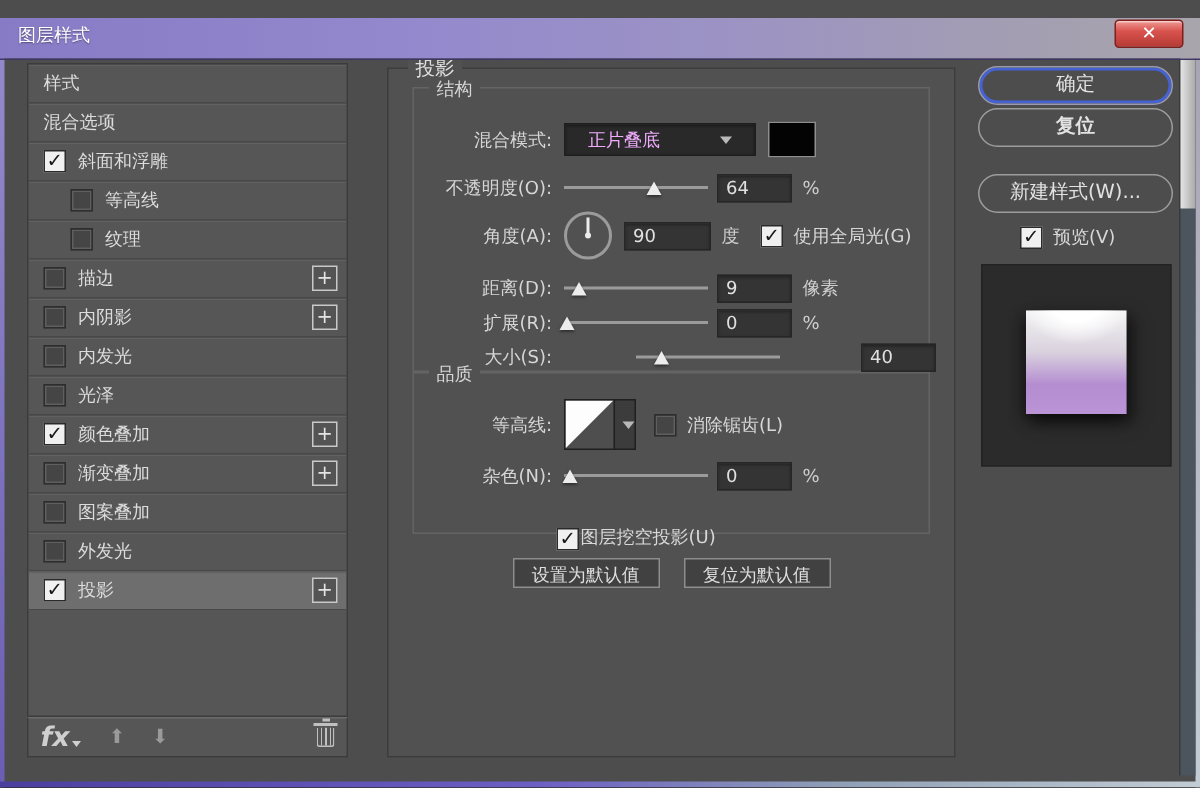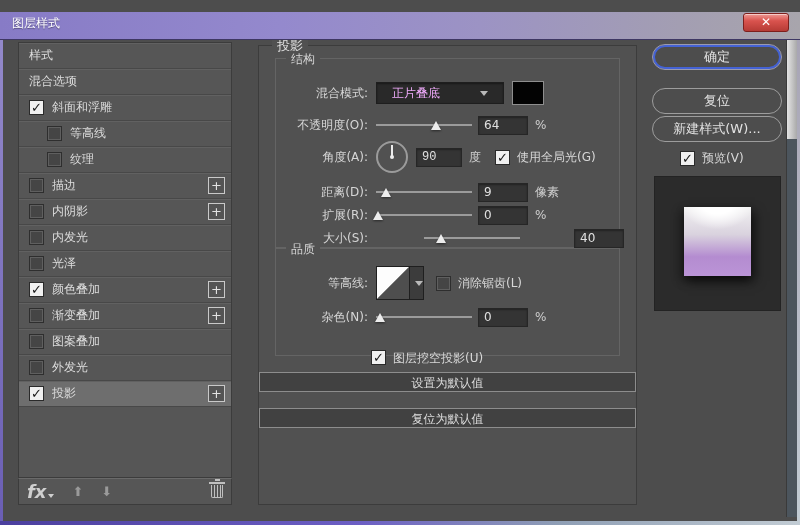--- a/index.html
+++ b/index.html
@@ -103,31 +103,31 @@
                   background:#ececec; margin-left:-1px; }
   .dial::after { content:""; position:absolute; left:50%; top:50%; width:4px; height:4px;
                  margin:-2px 0 0 -2px; background:#ececec; border-radius:50%; }
 
   .contour-btn { display:flex; margin-right:12px; cursor:pointer; }
   .contour-thumb { width:34px; height:34px; border:1px solid #1f1f1f;
                    background:linear-gradient(to bottom right,#fdfdfd 49.6%,#4e4e4e 50.2%); }
   .contour-chev { width:14px; height:34px; border:1px solid #1f1f1f; border-left:none;
                   background:#3c3c3c; display:flex; align-items:center; justify-content:center; }
 
-  .knockout-row { position:absolute; left:112px; top:304px; display:flex; align-items:flex-start; gap:7px; }
-  .defbtn-row { position:absolute; left:0; right:0; top:326px; display:flex; justify-content:center; gap:16px;flex-direction:column; }
+  .knockout-row { position:absolute; left:112px; top:304px; display:flex; align-items:flex-end; gap:1px; }
+  .defbtn-row { position:absolute; left:0; right:0; top:326px; display:flex; justify-content:center; gap:16px; }
   .defbtn { height:20px; background:#414141; border:1px solid #8d8d8d; color:#dedede;
             font-size:12px; padding:2px 12px 0; cursor:pointer; font-family:inherit; }
 
   
   .pill { position:absolute; left:652px; width:130px; height:26px; border-radius:13px;
           border:1px solid #9d9d9d; background:#4d4d4d; color:#e2e2e2; font-size:13px;
           font-family:inherit; cursor:pointer; text-align:center; line-height:24px; }
   .pill.ok { top:44px; box-shadow:inset 0 0 0 2px #4462d4; border-color:#9a9ab0; }
-  .pill.reset { top:88px; }
+  .pill.reset { top:72px;font-weight:bold; }
   .pill.newstyle { top:116px; }
   .preview-row { position:absolute; left:680px; top:150px; display:flex; align-items:center; gap:7px; }
 
   .pvbox { position:absolute; left:654px; top:176px; width:127px; height:135px;
            background:#2b2b2b; border:1px solid #232323; }
   .pvsquare { position:absolute; left:29px; top:30px; width:67px; height:69px;
               background:linear-gradient(180deg,#efefef 0%,#ded7e3 38%,#b argument 0) ; }
   .pvsquare { background:linear-gradient(180deg,#f2f2f2 0%,#d9d2de 40%,#b48cd0 72%,#bb94d7 100%); 
               box-shadow:4px 5px 10px rgba(0,0,0,.55), -3px 4px 9px rgba(0,0,0,.45); }
   .pvsquare::before { content:""; position:absolute; left:0; top:0; right:0; height:46%;
@@ -239,21 +239,21 @@
         <div class="slider">
             <span class="thumb" style="left: 62%;"></span>
           </div>
         <div class="val">64</div>
         <span class="unit">%</span>
       </div>
 
       <div class="frow" style="top:78px; height:40px;">
         <span class="lbl">角度(A):</span>
         <div class="dial"></div>
-        <div class="val" style="width:46px;font-family:Liberation Mono, monospace;">90</div>
+        <div class="val" style="width:58px;">90</div>
         <span class="unit" style="margin-right:14px;">度</span>
         <span class="cb on"></span>
         <span style="margin-left:7px;">使用全局光(G)</span>
       </div>
 
       <div class="frow" style="top:121px;">
         <span class="lbl">距离(D):</span>
         <div class="slider">
             <span class="thumb" style="left: 10%;"></span>
           </div>

